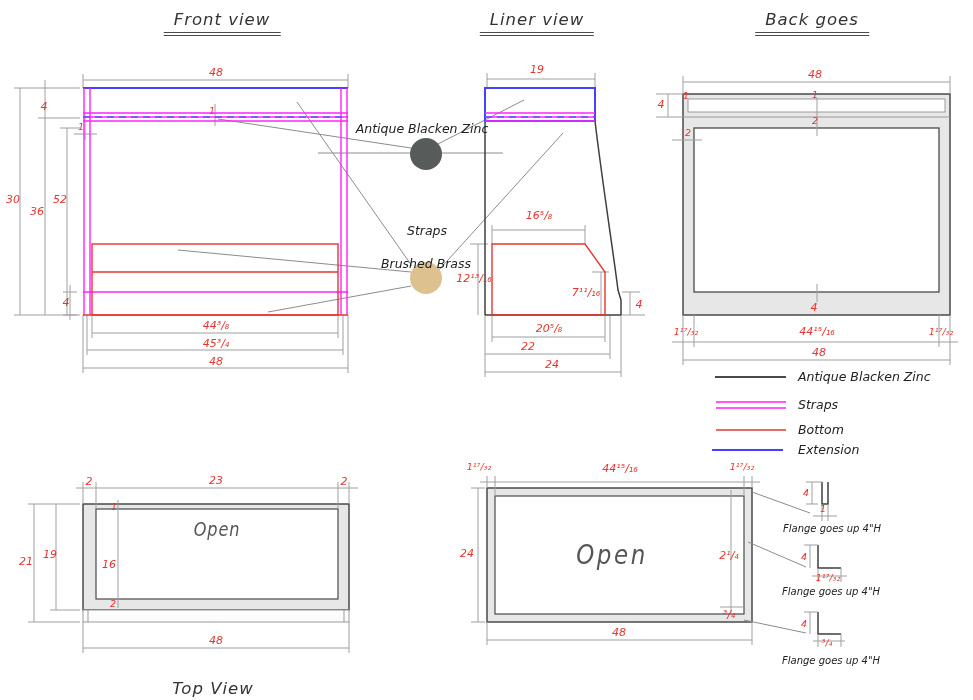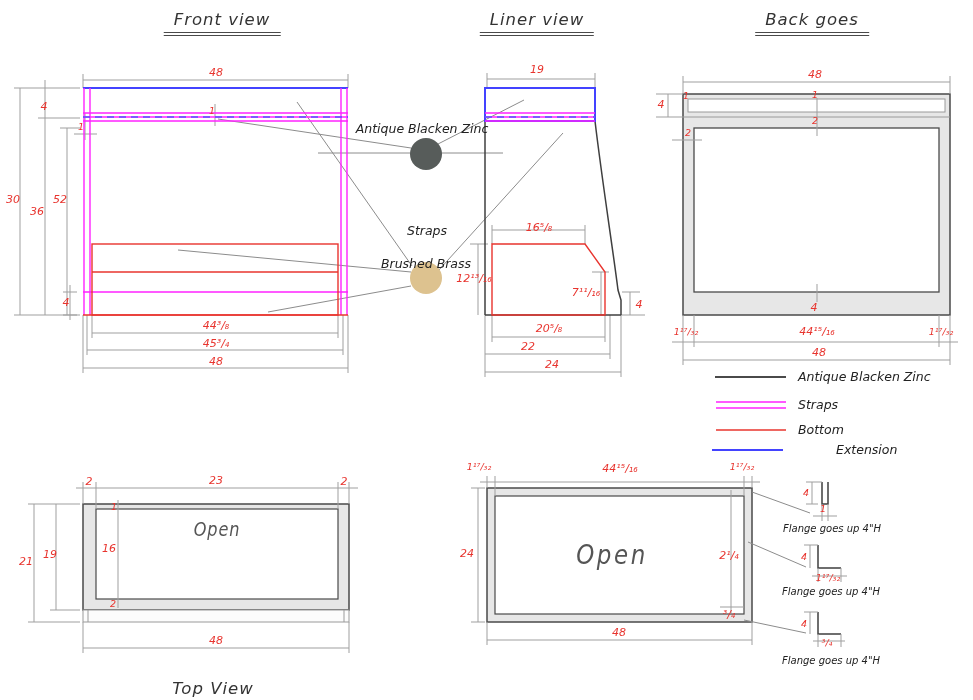--- a/index.html
+++ b/index.html
@@ -251,21 +251,21 @@
 <span class="lbl dim" style="left:66px;top:302px">4</span>
 <span class="lbl dim" style="left:216px;top:325px">44³/₈</span>
 <span class="lbl dim" style="left:216px;top:343px">45³/₄</span>
 <span class="lbl dim" style="left:216px;top:361px">48</span>
 
 <span class="lbl callout" style="left:422px;top:129px">Antique Blacken Zinc</span>
 <span class="lbl callout" style="left:427px;top:231px">Straps</span>
 <span class="lbl callout" style="left:426px;top:264px">Brushed Brass</span>
 
 <span class="lbl dim" style="left:537px;top:69px">19</span>
-<span class="lbl dim" style="left:539px;top:227px">16⁵/₈</span>
+<span class="lbl dim" style="left:539px;top:215px">16⁵/₈</span>
 <span class="lbl dim" style="left:474px;top:278px">12¹³/₁₆</span>
 <span class="lbl dim" style="left:586px;top:292px">7¹¹/₁₆</span>
 <span class="lbl dim" style="left:639px;top:304px">4</span>
 <span class="lbl dim" style="left:549px;top:328px">20⁵/₈</span>
 <span class="lbl dim" style="left:528px;top:346px">22</span>
 <span class="lbl dim" style="left:552px;top:364px">24</span>
 
 <span class="lbl dim" style="left:815px;top:74px">48</span>
 <span class="lbl dim" style="left:661px;top:104px">4</span>
 <span class="lbl dim sm" style="left:686px;top:96px">1</span>
@@ -274,28 +274,28 @@
 <span class="lbl dim sm" style="left:815px;top:121px">2</span>
 <span class="lbl dim" style="left:814px;top:307px">4</span>
 <span class="lbl dim sm" style="left:686px;top:332px">1¹⁷/₃₂</span>
 <span class="lbl dim" style="left:817px;top:331px">44¹⁵/₁₆</span>
 <span class="lbl dim sm" style="left:941px;top:332px">1¹⁷/₃₂</span>
 <span class="lbl dim" style="left:819px;top:352px">48</span>
 
 <span class="lbl-l legendlbl" style="left:798px;top:377px">Antique Blacken Zinc</span>
 <span class="lbl-l legendlbl" style="left:798px;top:405px">Straps</span>
 <span class="lbl-l legendlbl" style="left:798px;top:430px">Bottom</span>
-<span class="lbl-l legendlbl" style="left:836px;top:450px">Extension</span>
+<span class="lbl-l legendlbl" style="left:798px;top:450px">Extension</span>
 
 <span class="lbl dim" style="left:89px;top:481px">2</span>
 <span class="lbl dim" style="left:216px;top:480px">23</span>
 <span class="lbl dim" style="left:344px;top:481px">2</span>
 <span class="lbl dim" style="left:26px;top:561px">21</span>
 <span class="lbl dim" style="left:50px;top:554px">19</span>
-<span class="lbl dim" style="left:109px;top:548px">16</span>
+<span class="lbl dim" style="left:109px;top:564px">16</span>
 <span class="lbl dim sm" style="left:114px;top:507px">1</span>
 <span class="lbl dim sm" style="left:113px;top:604px">2</span>
 <span class="lbl open open-sm" style="left:217px;top:529px">Open</span>
 <span class="lbl dim" style="left:216px;top:640px">48</span>
 
 <span class="lbl dim sm" style="left:479px;top:467px">1¹⁷/₃₂</span>
 <span class="lbl dim" style="left:620px;top:468px">44¹⁵/₁₆</span>
 <span class="lbl dim sm" style="left:742px;top:467px">1¹⁷/₃₂</span>
 <span class="lbl dim" style="left:467px;top:553px">24</span>
 <span class="lbl dim" style="left:729px;top:555px">2¹/₄</span>

